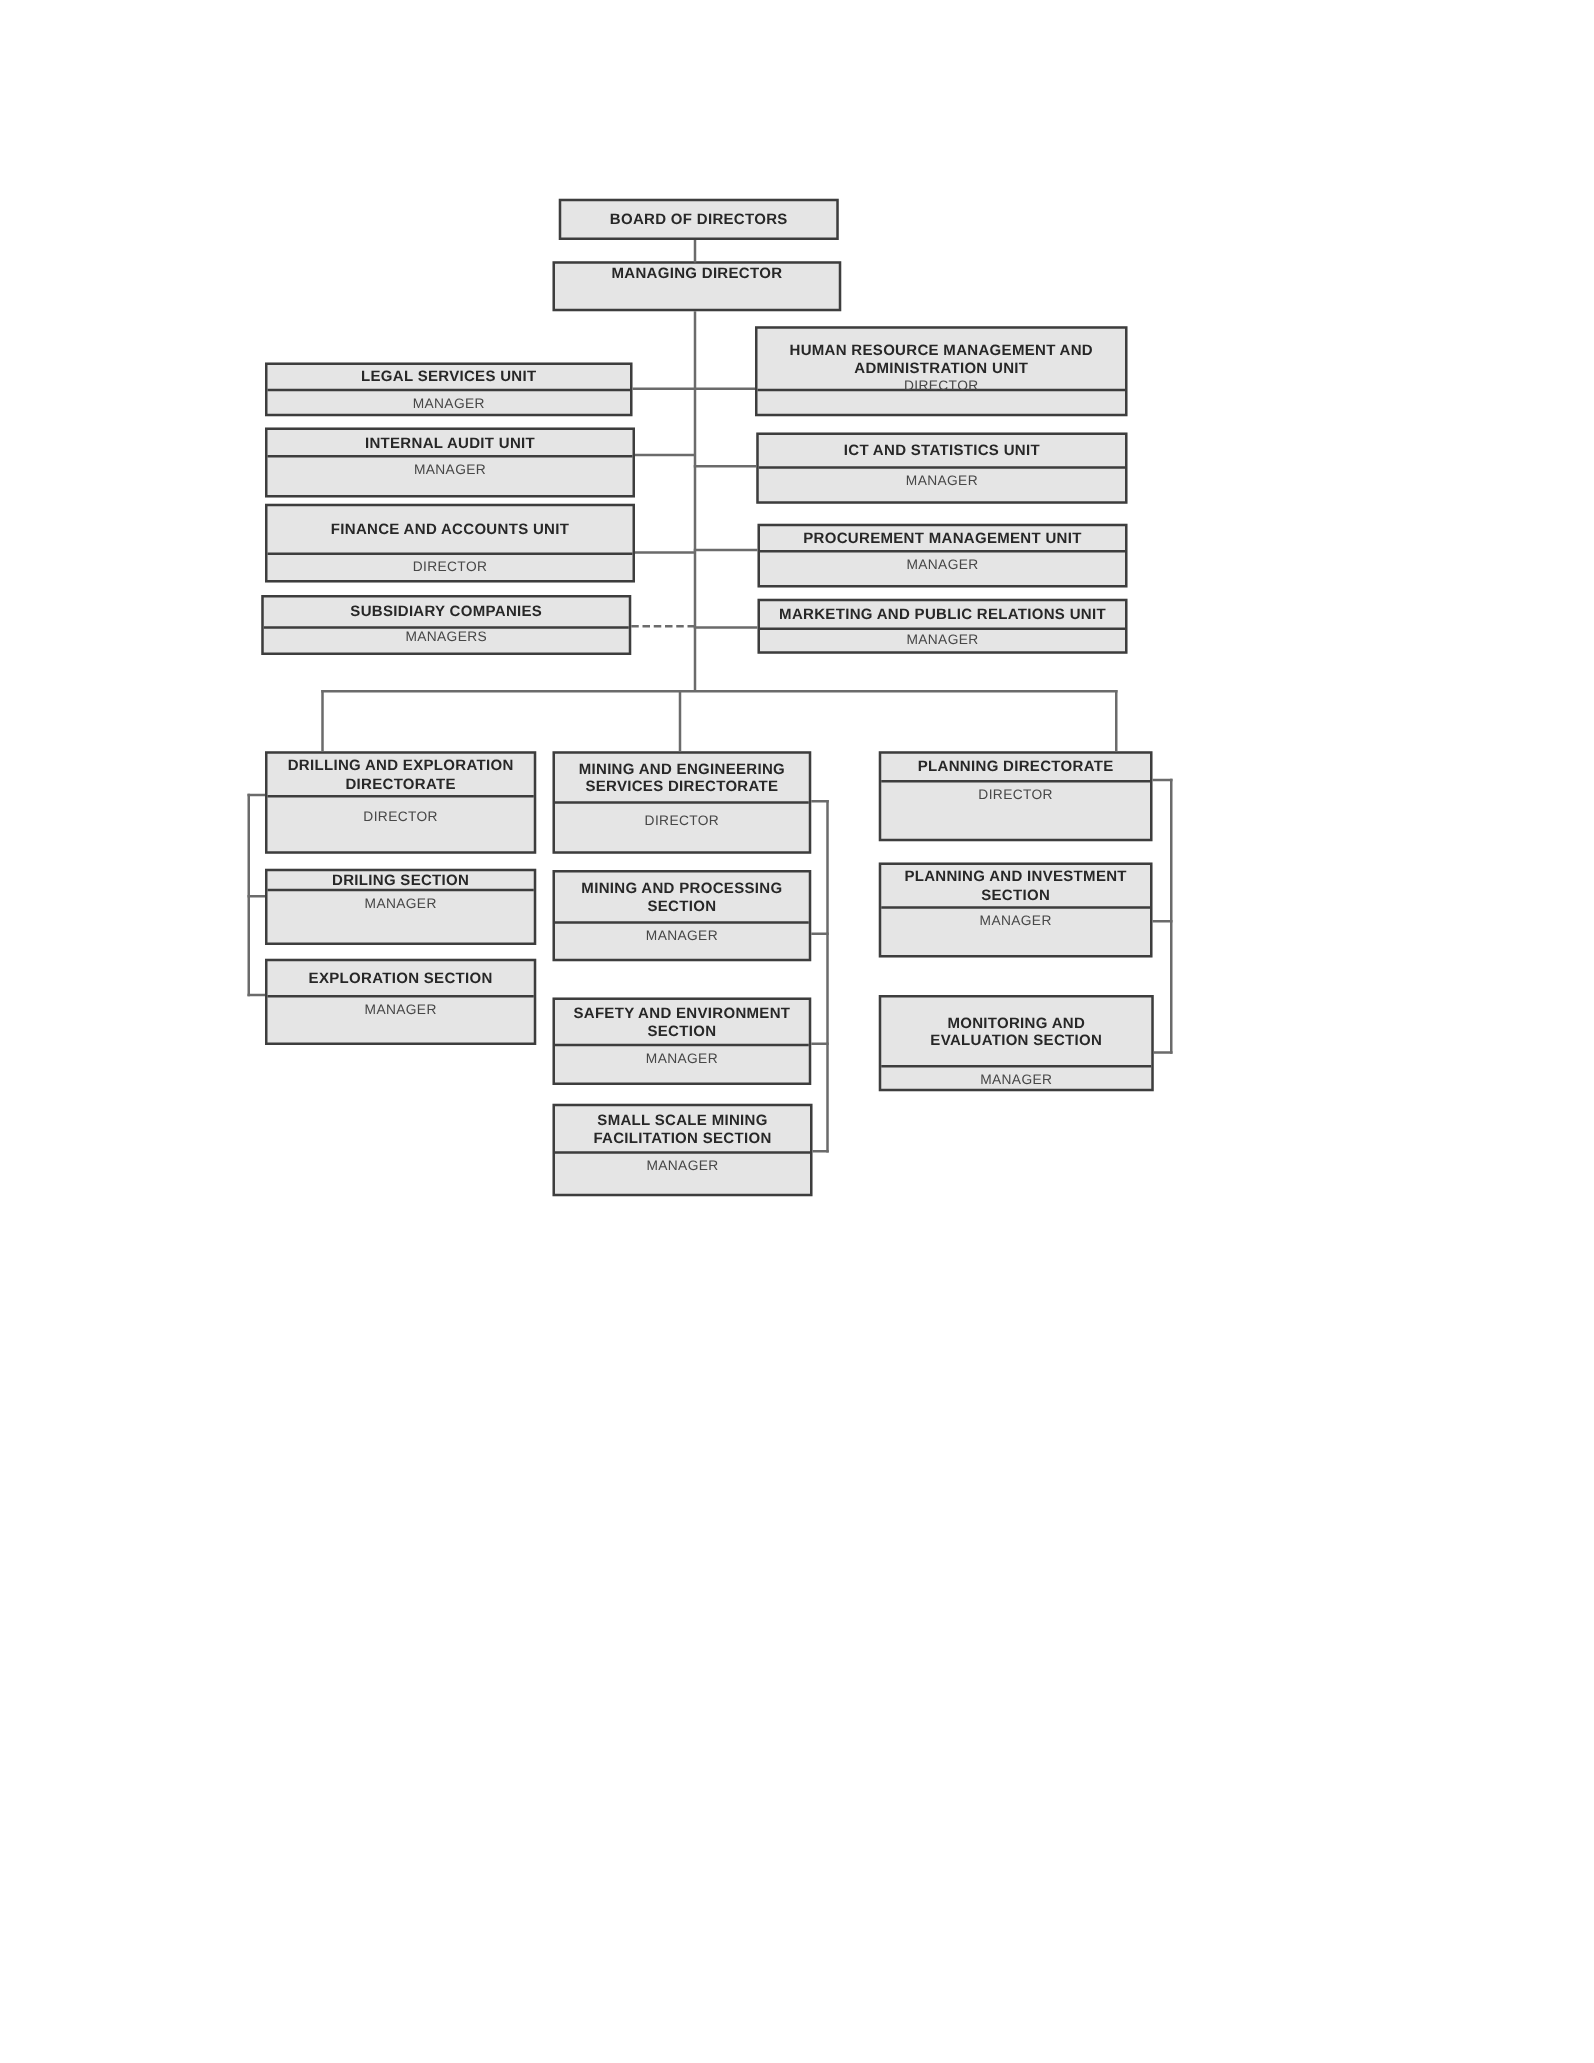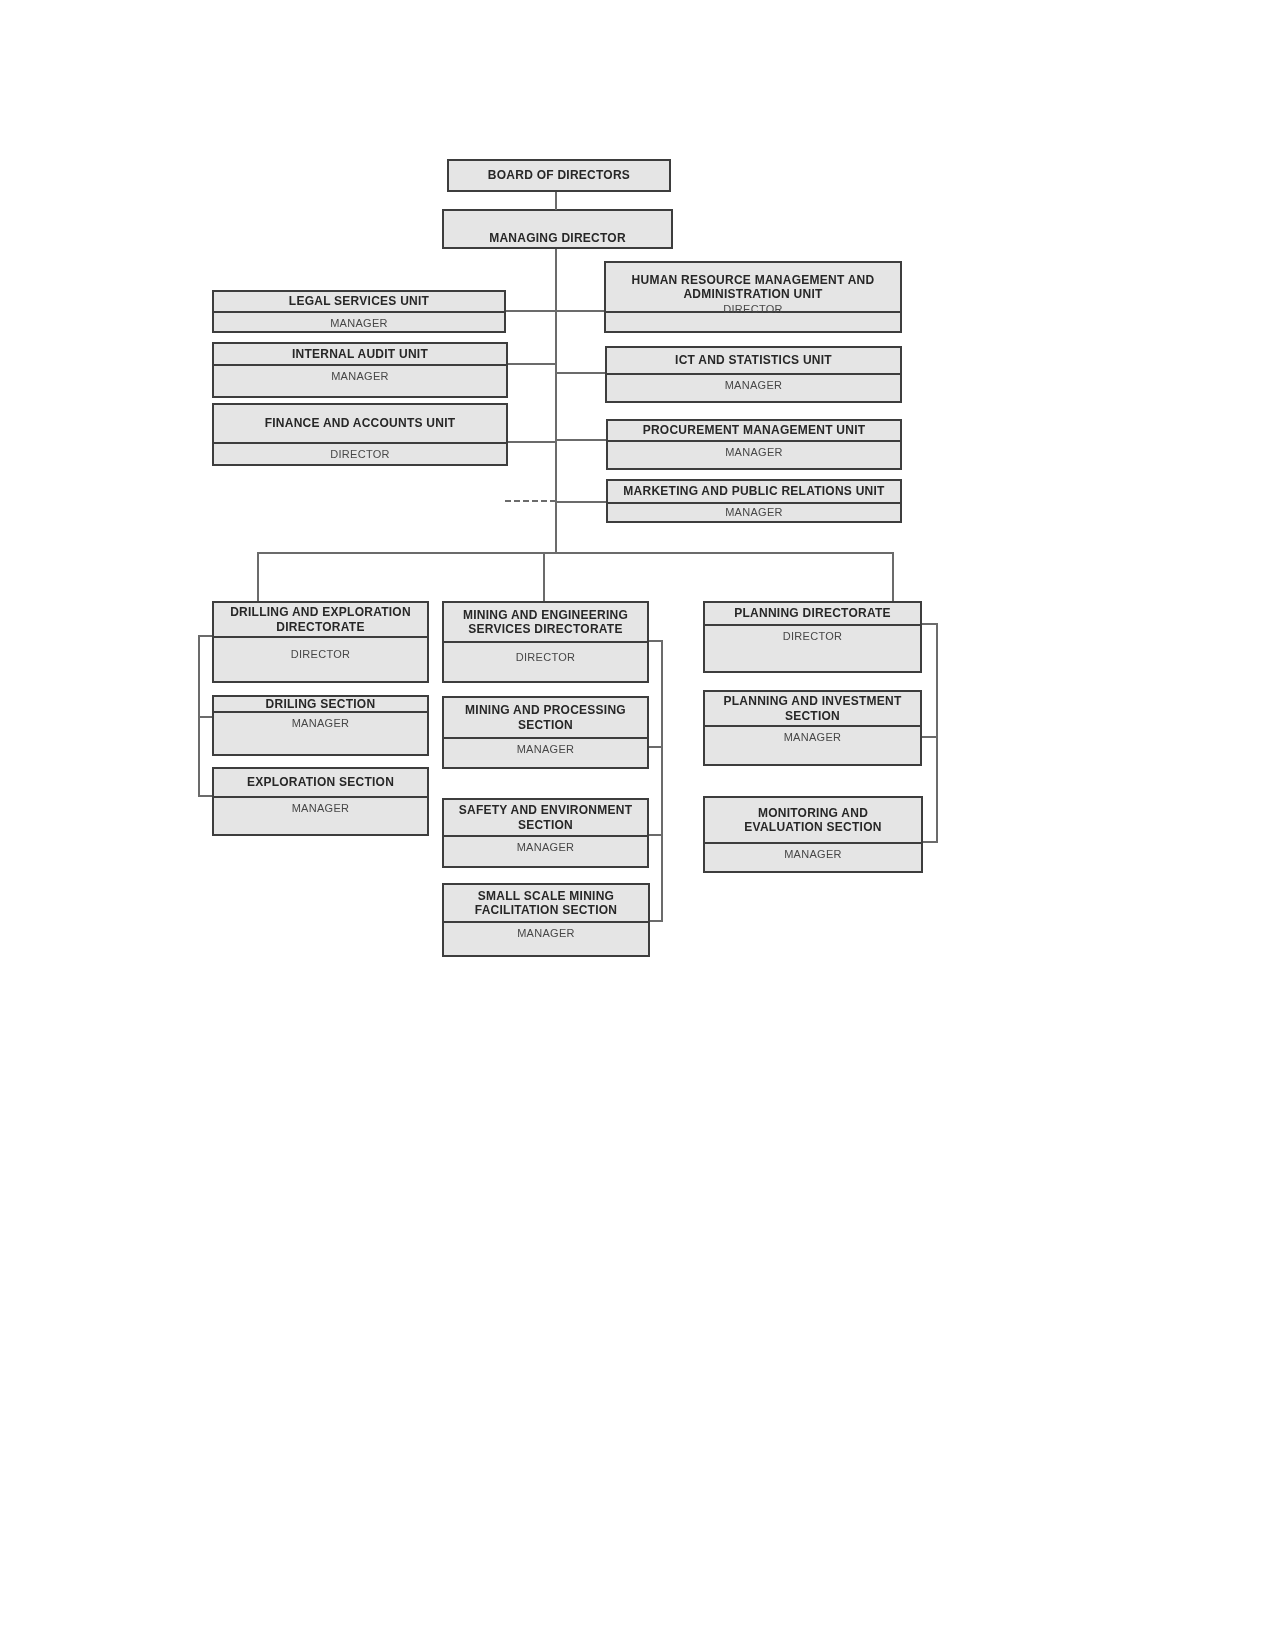--- a/index.html
+++ b/index.html
@@ -61,38 +61,42 @@
 </head>
 <body>
 
 <div id="page">
 
   <div class="node single" style="left:447px;top:159px;width:224px;height:33px">
     <div class="nt noline">BOARD OF DIRECTORS</div>
   </div>
 
   <div class="node single" style="left:442px;top:209px;width:231px;height:40px">
-    <div class="nt noline" style="align-items:flex-start;padding-top:20px">MANAGING DIRECTOR</div>
+    <div class="nt noline" style="align-items:flex-start;padding-top:0">MANAGING DIRECTOR</div>
   </div>
 
   <div class="node" style="left:212px;top:290px;width:294px;height:43px">
     <div class="nt" style="height:21px">LEGAL SERVICES UNIT</div>
     <div class="nr">MANAGER</div>
   </div>
 
   <div class="node" style="left:212px;top:342px;width:296px;height:56px">
     <div class="nt" style="height:22px">INTERNAL AUDIT UNIT</div>
     <div class="nr">MANAGER</div>
   </div>
 
   <div class="node" style="left:212px;top:403px;width:296px;height:63px">
     <div class="nt" style="height:39px">FINANCE AND ACCOUNTS UNIT</div>
     <div class="nr">DIRECTOR</div>
   </div>
 
+  <div class="node" style="left:209px;top:476px;width:296px;height:48px">
+    <div class="nt" style="height:25px">SUBSIDIARY COMPANIES</div>
+    <div class="nr" style="padding-top:1px">MANAGERS</div>
+  </div>
 
   <div class="node" style="left:604px;top:261px;width:298px;height:72px">
     <div class="nt" style="height:50px">HUMAN RESOURCE MANAGEMENT AND
 ADMINISTRATION UNIT</div>
     <div class="nr overlap">DIRECTOR</div>
   </div>
 
   <div class="node" style="left:605px;top:346px;width:297px;height:57px">
     <div class="nt" style="height:27px">ICT AND STATISTICS UNIT</div>
     <div class="nr">MANAGER</div>
@@ -153,21 +157,21 @@
     <div class="nr">DIRECTOR</div>
   </div>
 
   <div class="node" style="left:703px;top:690px;width:219px;height:76px">
     <div class="nt" style="height:35px">PLANNING AND INVESTMENT
 SECTION</div>
     <div class="nr">MANAGER</div>
   </div>
 
   <div class="node" style="left:703px;top:796px;width:220px;height:77px">
-    <div class="nt" style="height:46px">MONITORING AND
+    <div class="nt" style="height:56px">MONITORING AND
 EVALUATION SECTION</div>
     <div class="nr">MANAGER</div>
   </div>
 
   <div class="vl" style="left:555px;top:192px;height:18px"></div>
   <div class="vl" style="left:555px;top:249px;height:304px"></div>
 
   <div class="hl" style="left:506px;top:310px;width:98px"></div>
   <div class="hl" style="left:508px;top:363px;width:48px"></div>
   <div class="hl" style="left:555px;top:372px;width:50px"></div>

